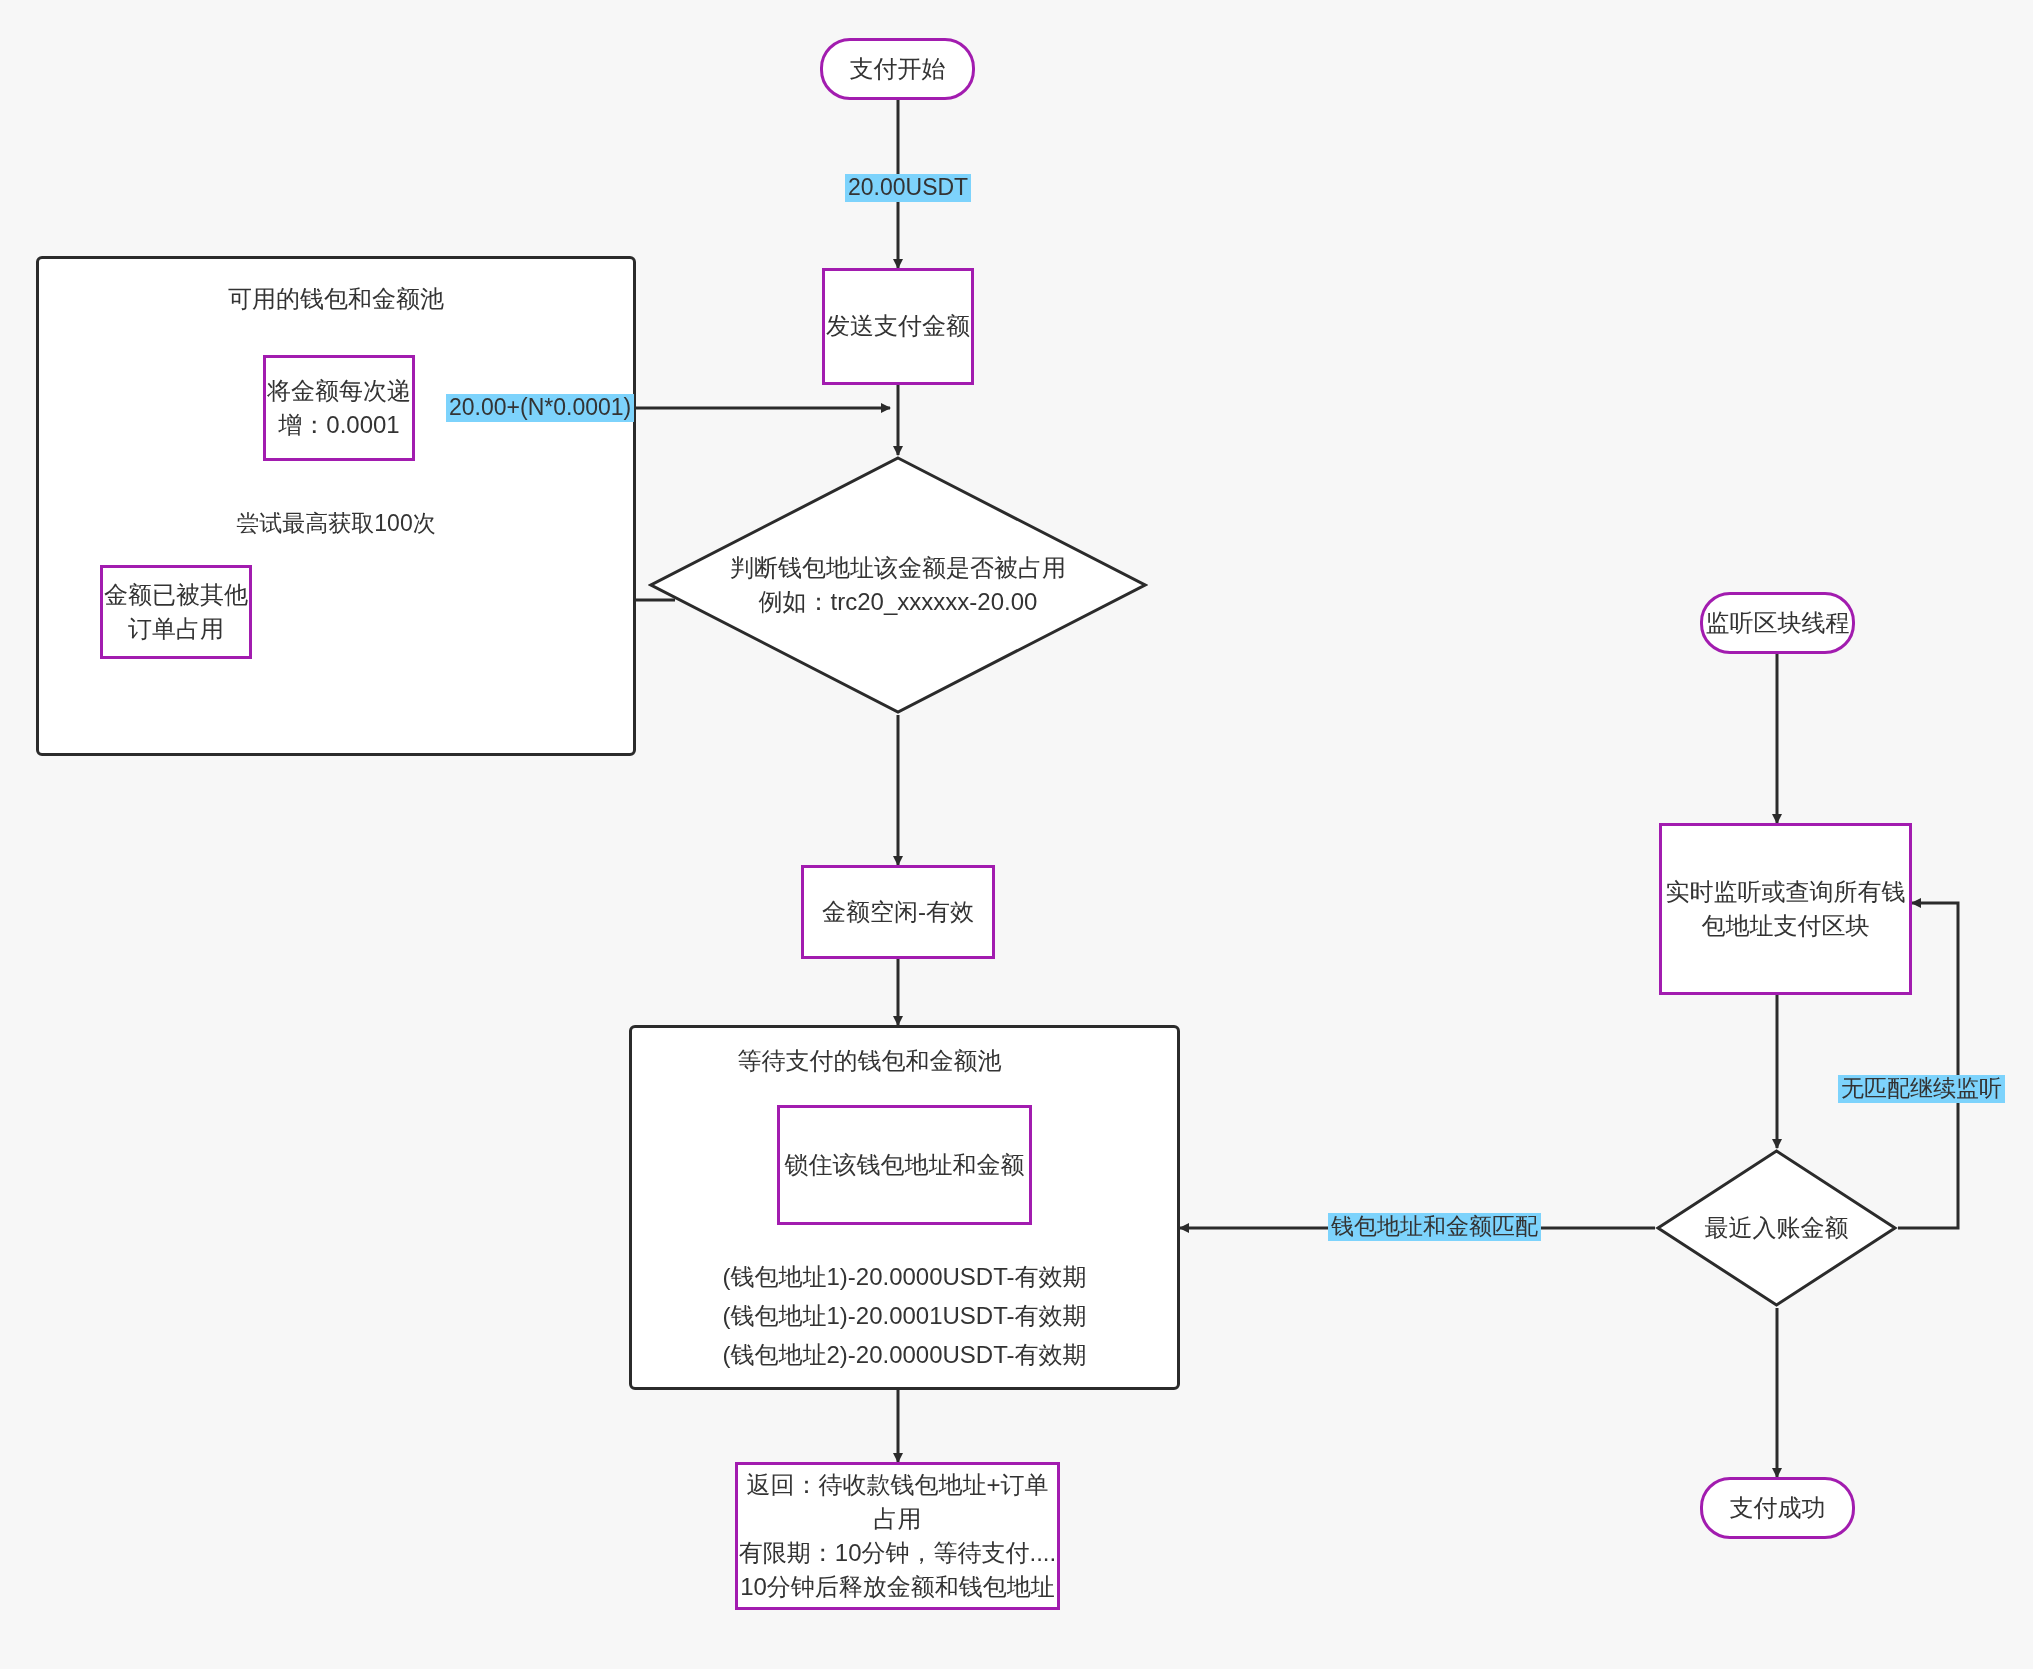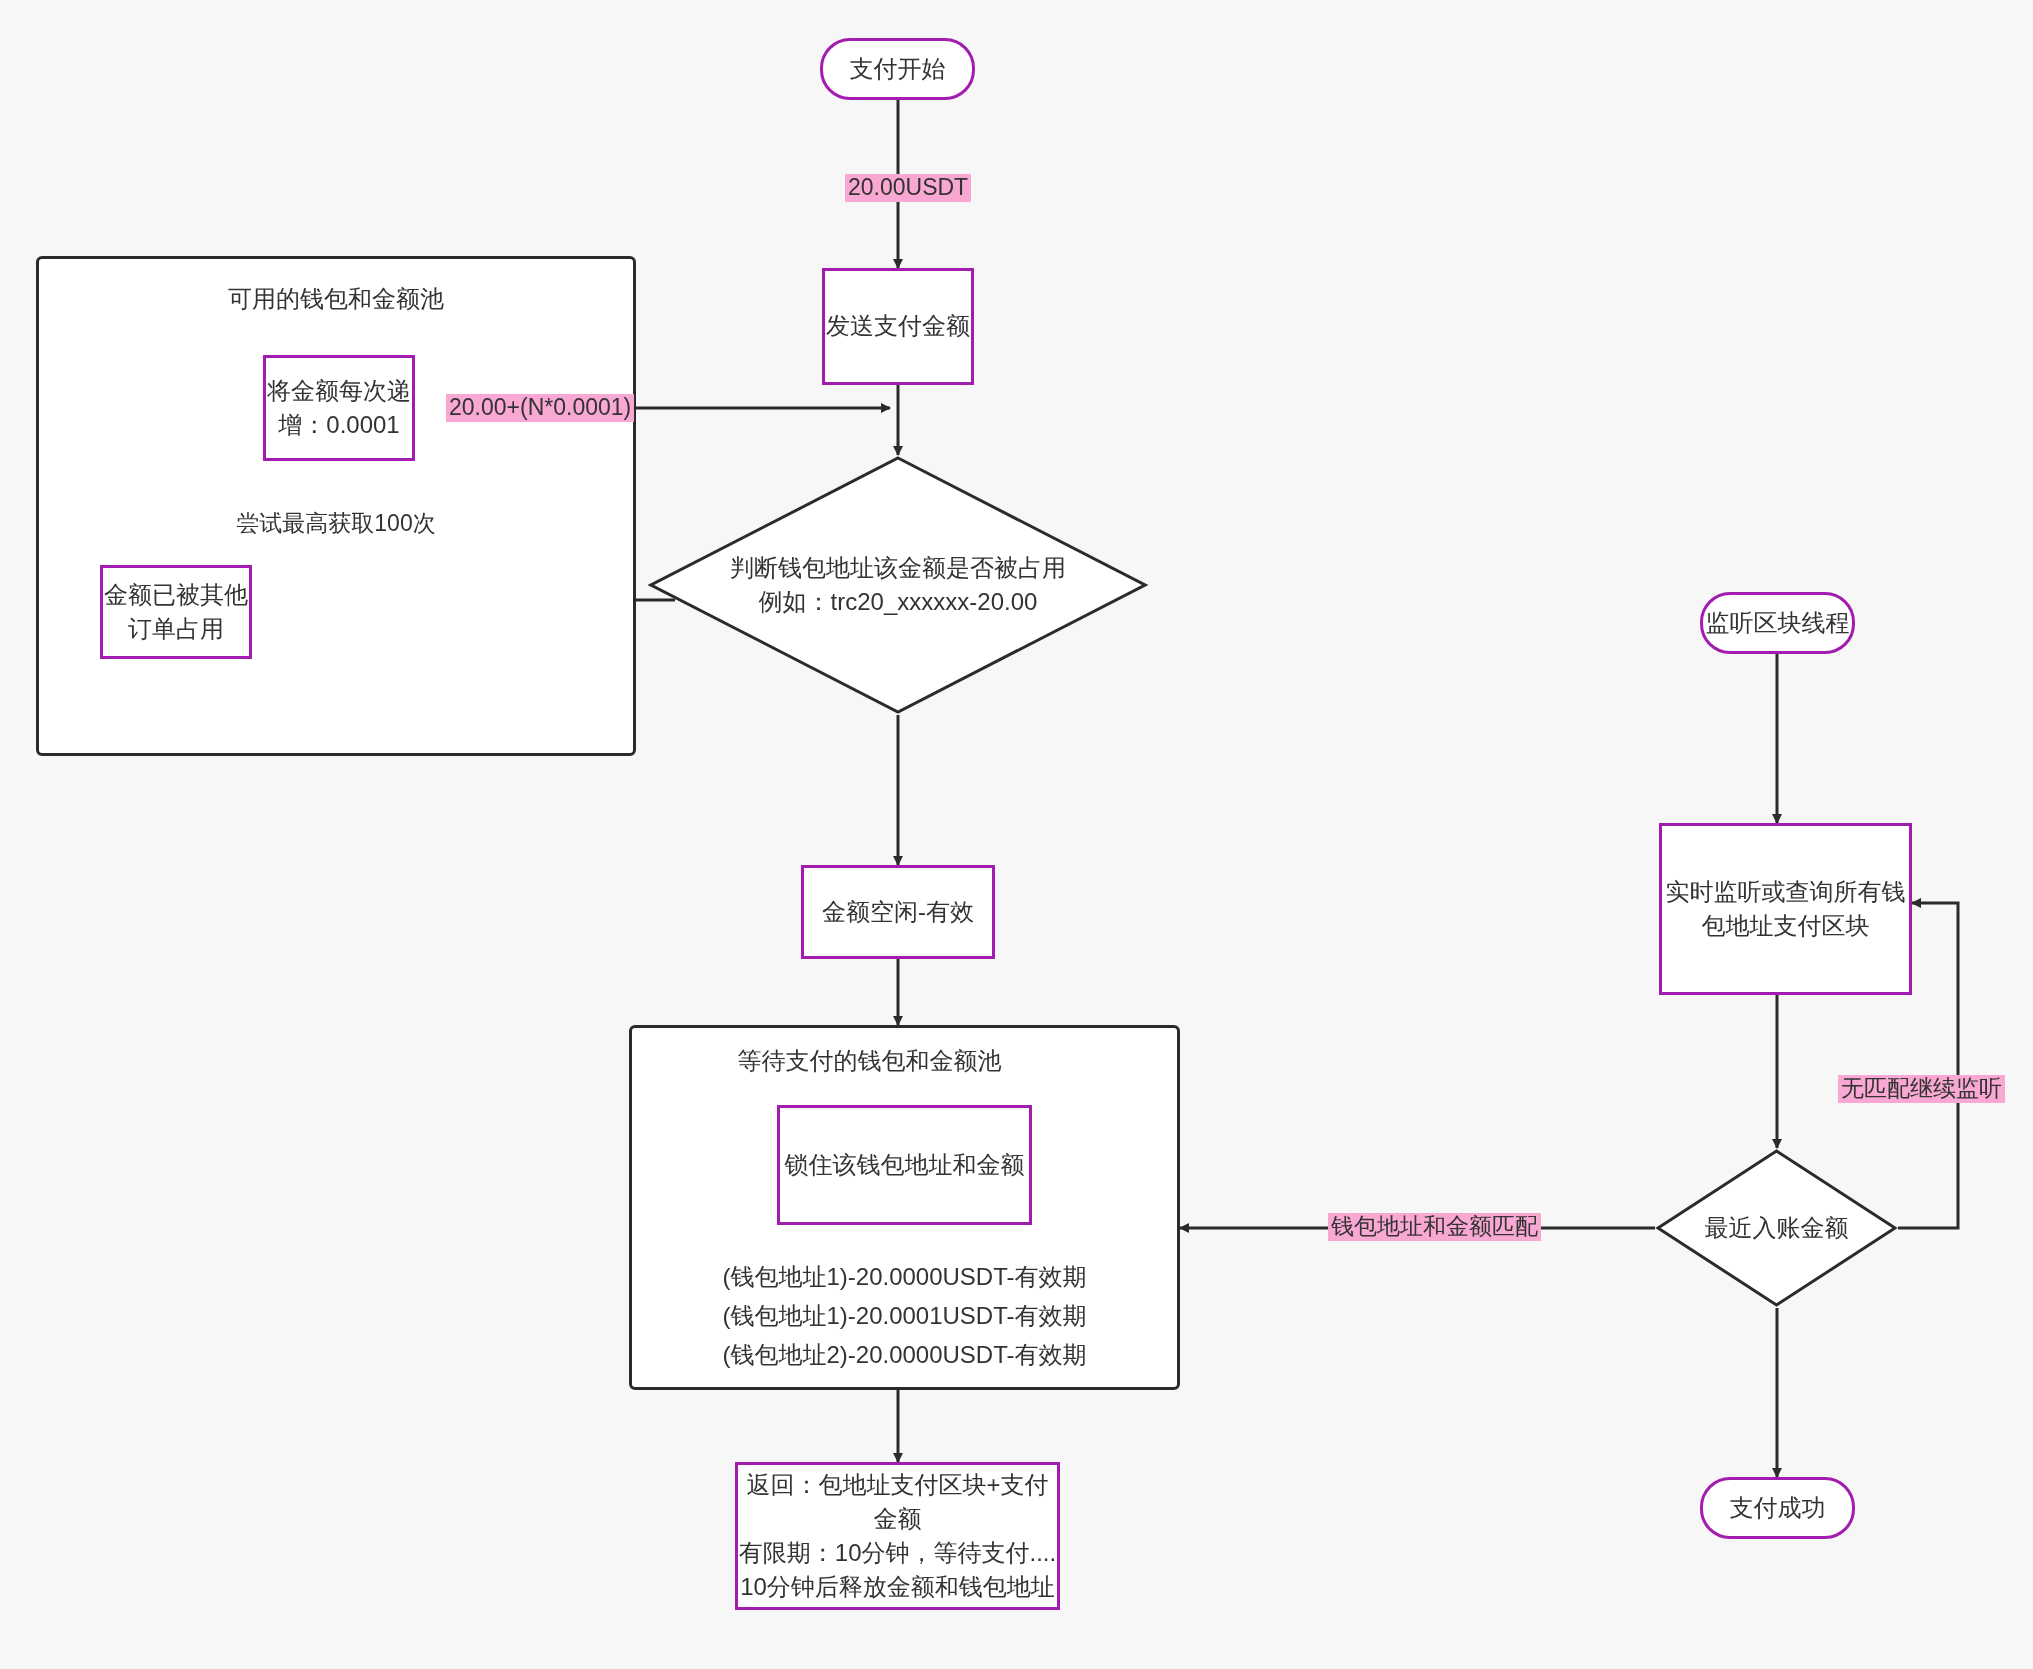--- a/index.html
+++ b/index.html
@@ -61,21 +61,21 @@
     text-align:center;
     font-size:24px;
     line-height:1.42;
     color:#333333;
     white-space:pre-line;
   }
   .diamond svg{position:absolute;left:0;top:0;}
 
   .edge-label{
     position:absolute;
-    background:#f9a8d4;
+    background:#7dd3fc;
     font-size:23px;
     color:#333333;
     white-space:nowrap;
     padding:0 3px;
     line-height:1.2;
   }
   .pool-lines{
     position:absolute;
     left:0;right:0;
     text-align:center;
@@ -152,21 +152,21 @@
 例如：trc20_xxxxxx-20.00</div>
   </div>
 
   <div class="node" style="left:801px;top:865px;width:194px;height:94px;">金额空闲-有效</div>
 
   <div class="group" style="left:629px;top:1025px;width:551px;height:365px;"></div>
   <div class="group-title" style="left:629px;top:1045px;width:481px;">等待支付的钱包和金额池</div>
   <div class="node" style="left:777px;top:1105px;width:255px;height:120px;">锁住该钱包地址和金额</div>
   <div class="pool-lines" style="left:629px;top:1258px;width:551px;"><div>(钱包地址1)-20.0000USDT-有效期</div><div>(钱包地址1)-20.0001USDT-有效期</div><div>(钱包地址2)-20.0000USDT-有效期</div></div>
 
-  <div class="node" style="left:735px;top:1462px;width:325px;height:148px;">返回：包地址支付区块+支付金额
+  <div class="node" style="left:735px;top:1462px;width:325px;height:148px;">返回：待收款钱包地址+订单占用
 有限期：10分钟，等待支付....
 10分钟后释放金额和钱包地址</div>
 
   <div class="node rounded" style="left:1700px;top:592px;width:155px;height:62px;">监听区块线程</div>
 
   <div class="node" style="left:1659px;top:823px;width:253px;height:172px;">实时监听或查询所有钱
 包地址支付区块</div>
 
   <div class="edge-label" style="left:1838px;top:1075px;">无匹配继续监听</div>
 

